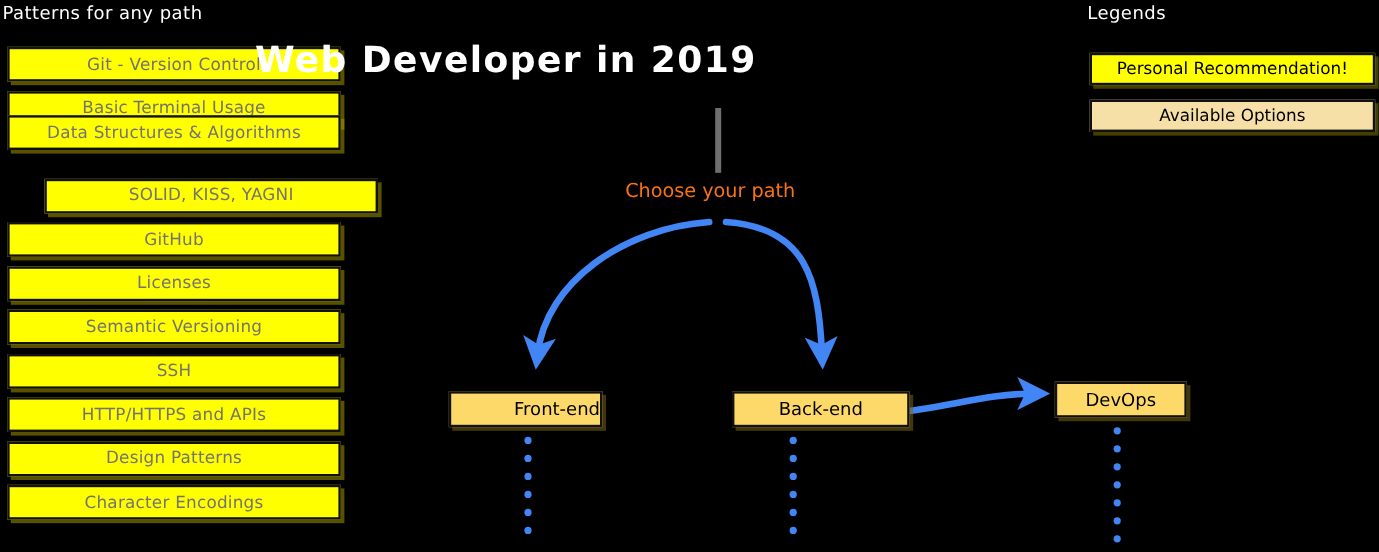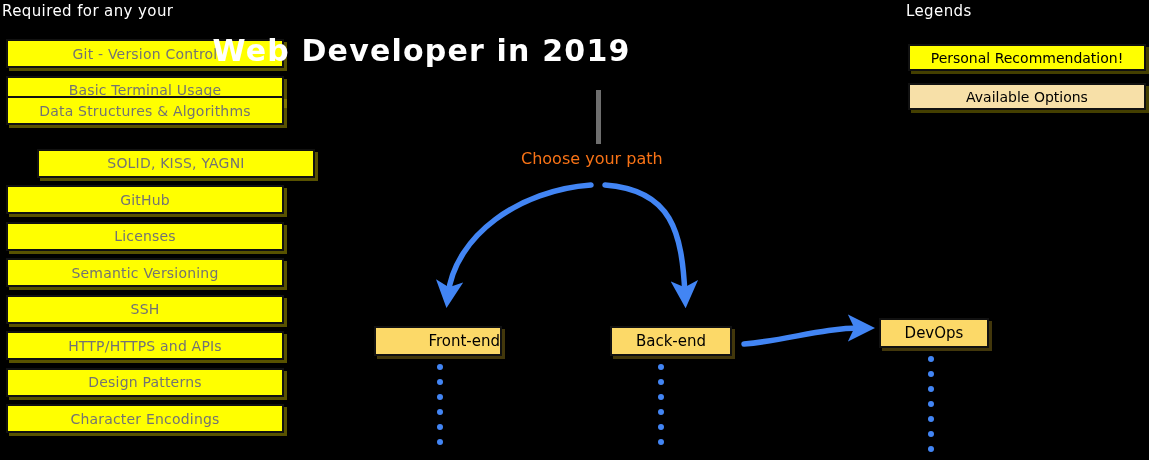--- a/index.html
+++ b/index.html
@@ -138,21 +138,21 @@
     border-radius: 50%;
     background: #4285f4;
     margin-bottom: 9px;
   }
 </style>
 </head>
 <body>
 
 <div id="canvas">
 
-  <div class="abs section-heading" style="left:2px; top:2px;">Required for any your</div>
+  <div class="abs section-heading" style="left:2px; top:2px;">Patterns for any path</div>
 
   <div id="required-list">
       <div class="req-box" style="top: 39px;">
         <span>Git - Version Control</span>
       </div>
       <div class="req-box" style="top: 75.5px;">
         <span>Basic Terminal Usage</span>
       </div>
       <div class="req-box" style="top: 96px;">
         <span>Data Structures &amp; Algorithms</span>
@@ -211,21 +211,21 @@
 
     <path d="M 605,185 C 672,190 682,232 685,295" stroke="#4285f4" stroke-width="5.5" fill="none" stroke-linecap="round" marker-end="url(#ah)"></path>
 
     <path d="M 744,344 C 790,340 820,328 862,328" stroke="#4285f4" stroke-width="5.5" fill="none" stroke-linecap="round" marker-end="url(#ah)"></path>
   </svg>
 
   <div id="path-list">
       <div class="path-box" style="left: 374px; width: 128px; top: 326px; background: rgb(252, 217, 104); justify-content: flex-end;">
         <span>Front-end</span>
       </div>
-      <div class="path-box" style="left: 610px; width: 122px; top: 326px; background: rgb(252, 217, 104);">
+      <div class="path-box" style="left: 610px; width: 148px; top: 326px; background: rgb(252, 217, 104);">
         <span>Back-end</span>
       </div>
       <div class="path-box" style="left: 879px; width: 110px; top: 318px; background: rgb(252, 217, 104);">
         <span>DevOps</span>
       </div>
     </div>
 
   <div class="dot-col" style="left:437px; top:364px;">
       <div class="dot"></div>
       <div class="dot"></div>

